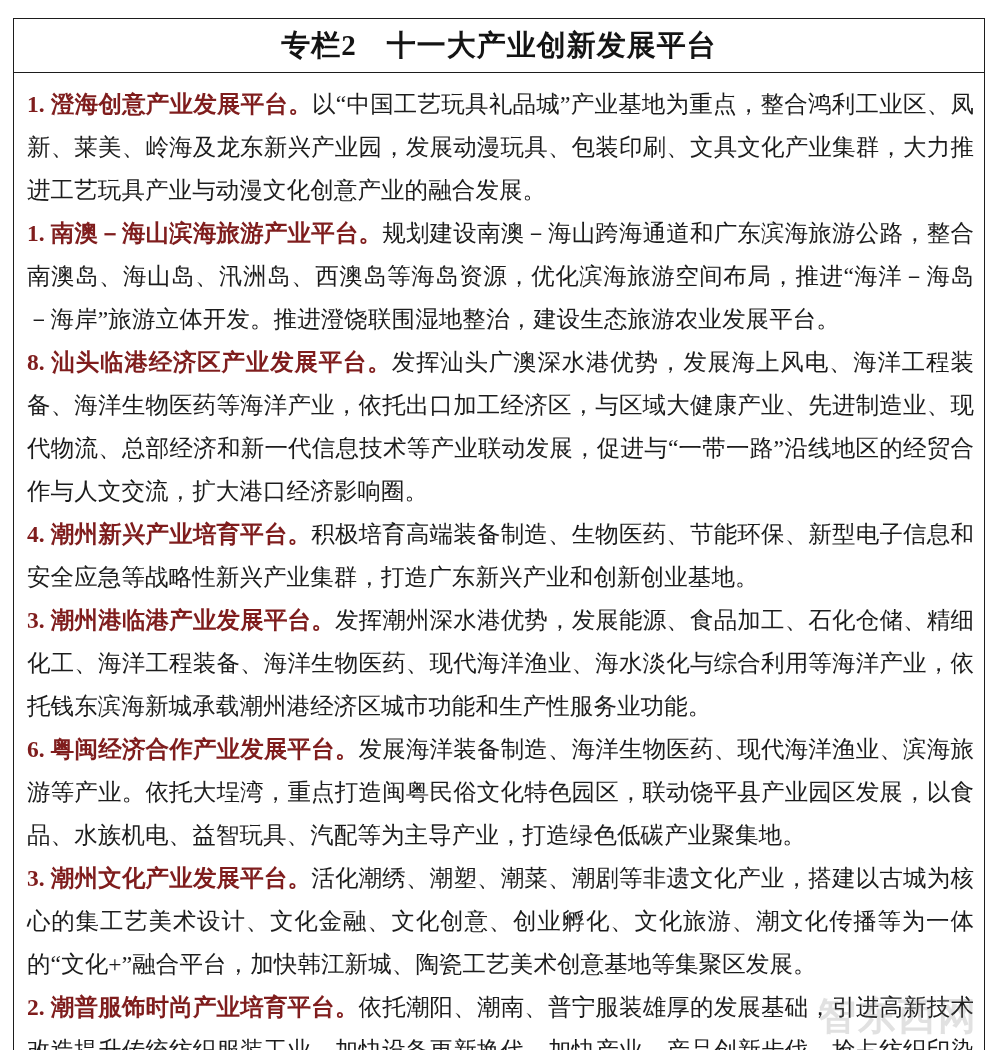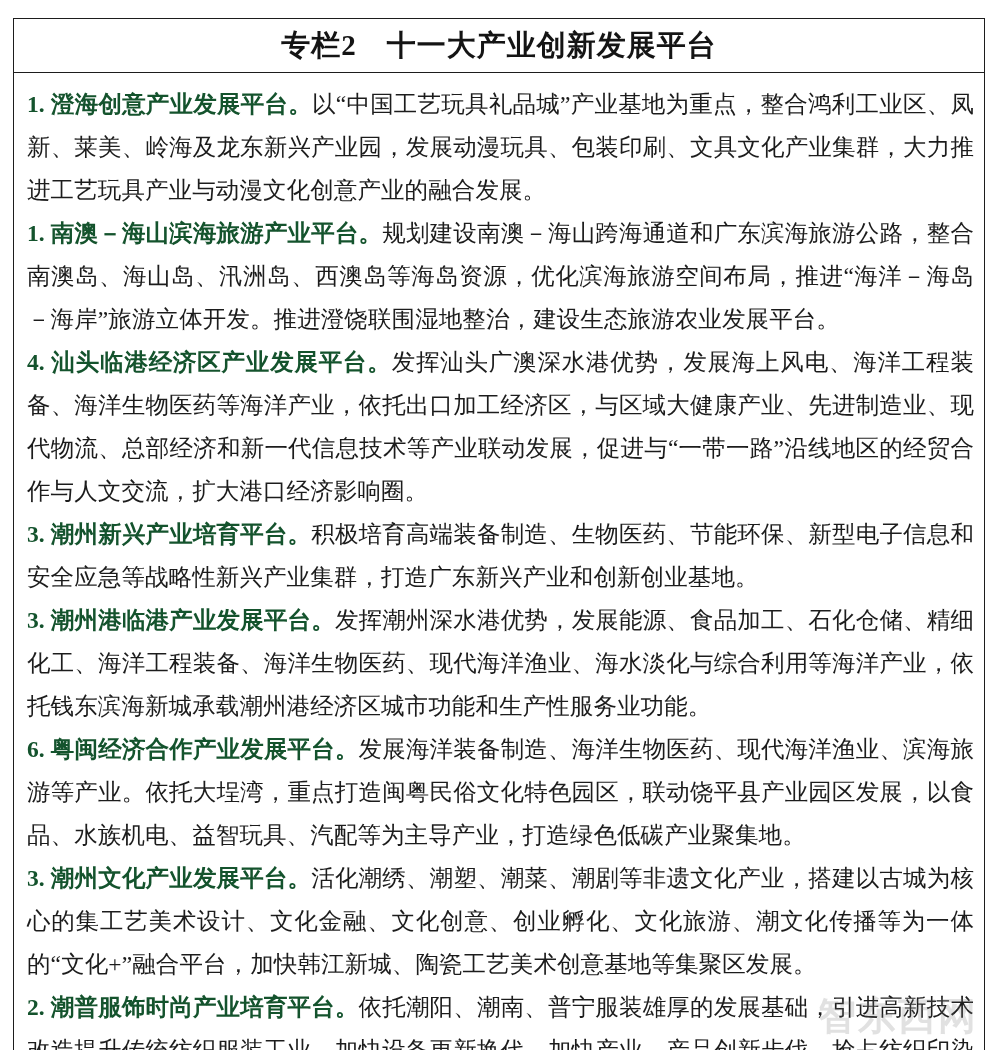--- a/index.html
+++ b/index.html
@@ -63,21 +63,21 @@
     text-align: justify;
     text-justify: inter-ideograph;
     color: #1c1c1c;
     margin: 0;
     text-indent: 0;
     letter-spacing: 0.1px;
   }
 
   .para .lead {
     font-weight: bold;
-    color: #14532d;
+    color: #7f1d1d;
   }
 
   
   .watermark {
     position: absolute;
     right: 22px;
     bottom: 8px;
     font-family: "Liberation Sans", "DejaVu Sans", sans-serif;
     font-weight: bold;
     font-size: 38px;
@@ -98,23 +98,23 @@
     <div class="title-row">
       <div class="title-text">专栏2　十一大产业创新发展平台</div>
     </div>
 
     <div class="body-cell">
 
       <p class="para"><span class="lead">1. 澄海创意产业发展平台。</span><span>以“中国工艺玩具礼品城”产业基地为重点，整合鸿利工业区、凤新、莱美、岭海及龙东新兴产业园，发展动漫玩具、包装印刷、文具文化产业集群，大力推进工艺玩具产业与动漫文化创意产业的融合发展。</span></p>
 
       <p class="para"><span class="lead">1. 南澳－海山滨海旅游产业平台。</span><span>规划建设南澳－海山跨海通道和广东滨海旅游公路，整合南澳岛、海山岛、汛洲岛、西澳岛等海岛资源，优化滨海旅游空间布局，推进“海洋－海岛－海岸”旅游立体开发。推进澄饶联围湿地整治，建设生态旅游农业发展平台。</span></p>
 
-      <p class="para"><span class="lead">4. 汕头临港经济区产业发展平台。</span><span>发挥汕头广澳深水港优势，发展海上风电、海洋工程装备、海洋生物医药等海洋产业，依托出口加工经济区，与区域大健康产业、先进制造业、现代物流、总部经济和新一代信息技术等产业联动发展，促进与“一带一路”沿线地区的经贸合作与人文交流，扩大港口经济影响圈。</span></p>
+      <p class="para"><span class="lead">8. 汕头临港经济区产业发展平台。</span><span>发挥汕头广澳深水港优势，发展海上风电、海洋工程装备、海洋生物医药等海洋产业，依托出口加工经济区，与区域大健康产业、先进制造业、现代物流、总部经济和新一代信息技术等产业联动发展，促进与“一带一路”沿线地区的经贸合作与人文交流，扩大港口经济影响圈。</span></p>
 
-      <p class="para"><span class="lead">3. 潮州新兴产业培育平台。</span><span>积极培育高端装备制造、生物医药、节能环保、新型电子信息和安全应急等战略性新兴产业集群，打造广东新兴产业和创新创业基地。</span></p>
+      <p class="para"><span class="lead">4. 潮州新兴产业培育平台。</span><span>积极培育高端装备制造、生物医药、节能环保、新型电子信息和安全应急等战略性新兴产业集群，打造广东新兴产业和创新创业基地。</span></p>
 
       <p class="para"><span class="lead">3. 潮州港临港产业发展平台。</span><span>发挥潮州深水港优势，发展能源、食品加工、石化仓储、精细化工、海洋工程装备、海洋生物医药、现代海洋渔业、海水淡化与综合利用等海洋产业，依托钱东滨海新城承载潮州港经济区城市功能和生产性服务业功能。</span></p>
 
       <p class="para"><span class="lead">6. 粤闽经济合作产业发展平台。</span><span>发展海洋装备制造、海洋生物医药、现代海洋渔业、滨海旅游等产业。依托大埕湾，重点打造闽粤民俗文化特色园区，联动饶平县产业园区发展，以食品、水族机电、益智玩具、汽配等为主导产业，打造绿色低碳产业聚集地。</span></p>
 
       <p class="para"><span class="lead">3. 潮州文化产业发展平台。</span><span>活化潮绣、潮塑、潮菜、潮剧等非遗文化产业，搭建以古城为核心的集工艺美术设计、文化金融、文化创意、创业孵化、文化旅游、潮文化传播等为一体的“文化+”融合平台，加快韩江新城、陶瓷工艺美术创意基地等集聚区发展。</span></p>
 
       <p class="para"><span class="lead">2. 潮普服饰时尚产业培育平台。</span><span>依托潮阳、潮南、普宁服装雄厚的发展基础，引进高新技术改造提升传统纺织服装工业，加快设备更新换代，加快产业、产品创新步伐，抢占纺织印染印花行业制高</span></p>
 
     </div>

